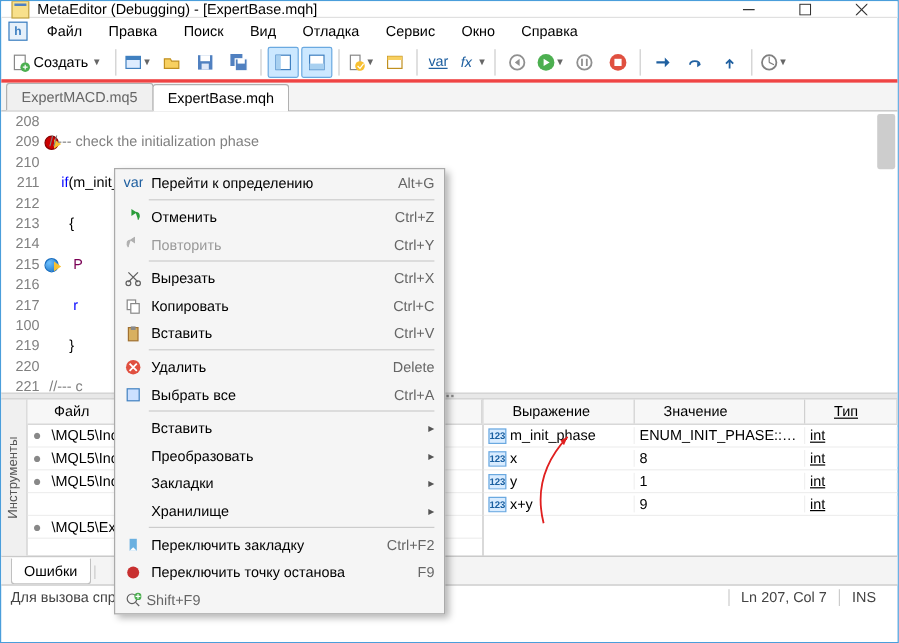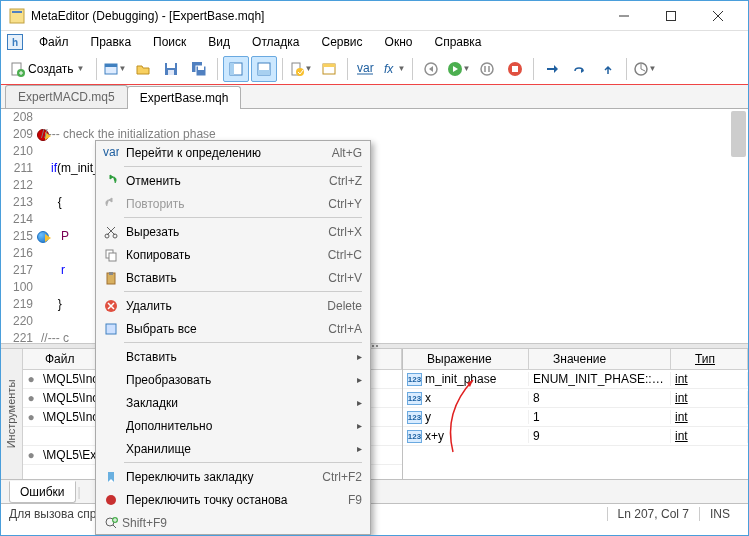--- a/index.html
+++ b/index.html
@@ -1,25 +1,25 @@
 <!DOCTYPE html>
 <html><head>
 <meta charset="utf-8">
 <style>
 * { margin:0; padding:0; box-sizing:border-box; font-family:"Segoe UI",Tahoma,Arial,sans-serif; font-size:12px; }
 body { background:#fff; width:749px; height:536px; position:relative; overflow:hidden; border:1px solid #4a9edb; }
-.titlebar { height:30px; background:#fff; display:flex; align-items:center; padding:0 8px; border-bottom:1px solid #e0e0e0; }
+.titlebar { height:14px; background:#fff; display:flex; align-items:center; padding:0 8px; border-bottom:1px solid #e0e0e0; }
 .titlebar .app-icon { width:16px; height:16px; margin-right:6px; display:inline-flex; align-items:center; justify-content:center; }
 .titlebar .title { flex:1; color:#000; font-size:12px; }
 .winbtns { display:flex; gap:2px; }
 .winbtn { width:45px; height:28px; display:flex; align-items:center; justify-content:center; color:#333; }
 .menubar { height:22px; display:flex; align-items:center; padding:0 4px; gap:2px; }
 .menubar .mitem { padding:2px 10px; color:#000; }
 .menubar .hicon { width:16px; height:16px; margin:0 4px 0 2px; border:1px solid #3a7dc0; background:#e6f0fa; display:flex; align-items:center; justify-content:center; color:#3a7dc0; font-weight:bold; font-size:10px; }
-.toolbar { height:32px; display:flex; align-items:center; padding:2px 6px; gap:2px; border-bottom:1px solid #ef4444; }
+.toolbar { height:32px; display:flex; align-items:center; padding:2px 6px; gap:2px; border-bottom:3px solid #ef4444; }
 .tbtn { width:26px; height:26px; display:flex; align-items:center; justify-content:center; border-radius:2px; position:relative; }
 .tbtn.withtext { width:auto; padding:0 6px 0 2px; gap:3px; }
 .tbtn.on { background:#cce8ff; border:1px solid #6aa9e0; }
 .tsep { width:1px; height:22px; background:#ccc; margin:0 3px; }
 .dd { width:8px; color:#666; font-size:8px; }
 .tabs { height:24px; display:flex; align-items:flex-end; padding-left:4px; border-bottom:1px solid #b0b0b0; background:#f4f4f4; }
 .tab { padding:4px 12px; background:#f0f0f0; border:1px solid #b0b0b0; border-bottom:none; margin-right:-1px; color:#666; border-radius:3px 3px 0 0; }
 .tab.active { background:#fff; color:#000; position:relative; top:1px; }
 .editor { position:relative; height:234px; background:#fff; overflow:hidden; font-family:Consolas,monospace; font-size:13px; }
 .gutter { position:absolute; left:0; top:0; width:36px; text-align:right; color:#808080; line-height:17px; padding-right:4px; }
@@ -391,24 +391,20 @@
   <div class="row sub">
       <span class="ico"></span>
       <span class="lbl">Преобразовать</span>
     </div>
   <div class="row sub">
       <span class="ico"></span>
       <span class="lbl">Закладки</span>
     </div>
   <div class="row sub">
       <span class="ico"></span>
-      <span class="lbl">Дополнительно</span>
-    </div>
-  <div class="row sub">
-      <span class="ico"></span>
       <span class="lbl">Хранилище</span>
     </div>
   <hr>
   <div class="row">
       <span class="ico">
         <svg width="14" height="14">
           <rect x="4" y="2" width="6" height="10" fill="#6ab0e0"></rect>
           <path d="M4 12l3-3 3 3" fill="#fff"></path>
         </svg>
       </span>

